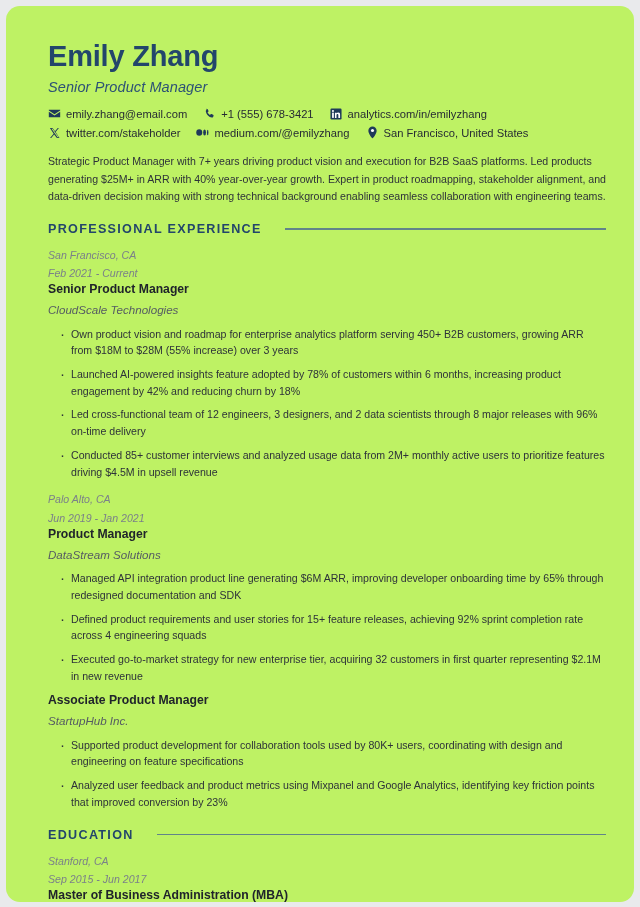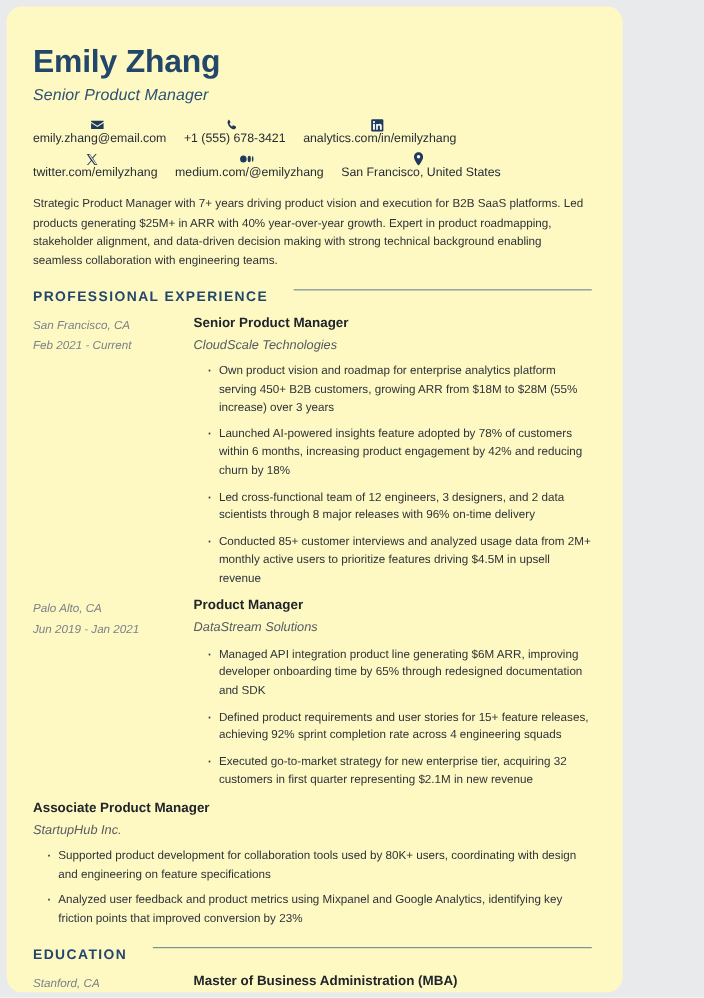--- a/index.html
+++ b/index.html
@@ -17,26 +17,26 @@
     position: relative;
     width: 640px;
     height: 907px;
     background: #e9eaec;
     box-sizing: border-box;
   }
   .resume-page {
     position: absolute;
     left: 6px;
     top: 6px;
-    width: 560px;
+    width: 628px;
     height: 896px;
-    background: #fef9c3;
+    background: #bef264;
     border-radius: 14px;
     box-sizing: border-box;
-    padding: 26px 28px 0 24px;
+    padding: 26px 28px 0 42px;
     overflow: hidden;
   }
 
   
   .name {
     font-size: 29px;
     font-weight: bold;
     color: #23466b;
     letter-spacing: -0.2px;
     line-height: 1.15;
@@ -58,21 +58,20 @@
     align-items: center;
     margin-bottom: 6px;
   }
   .contact-item {
     display: flex;
     align-items: center;
     font-size: 11.2px;
     color: #262b33;
     margin-right: 16px;
     white-space: nowrap;
-    flex-direction: column;
   }
   .contact-item .ic {
     display: inline-flex;
     align-items: center;
     justify-content: center;
     width: 13px;
     height: 13px;
     margin-right: 5px;
     color: #1f3a5a;
     flex: none;
@@ -87,20 +86,21 @@
     color: #2d3239;
     text-align: left;
   }
 
   
   .section {
     margin-top: 17px;
   }
   .section-head {
     display: flex;
+    align-items: center;
     margin-bottom: 8px;
     gap: 11px;
   }
   .section-title {
     font-size: 12.6px;
     font-weight: bold;
     letter-spacing: 1.3px;
     color: #23466b;
     white-space: nowrap;
   }
@@ -110,20 +110,21 @@
     background: #4a6party;
     background: #51718f;
     margin-left: 12px;
     opacity: 0.85;
   }
 
   
   .entry {
     display: flex;
     margin-top: 9px;
+    flex-direction: column;
   }
   .entry:first-of-type { margin-top: 4px; }
   .entry-meta {
     width: 146px;
     flex: none;
     padding-top: 1px;
   }
   .meta-line {
     font-size: 10.6px;
     font-style: italic;
@@ -217,21 +218,21 @@
               <span>analytics.com/in/emilyzhang</span>
             </div>
           </div>
           <div class="contact-row">
             <div class="contact-item">
               <span class="ic">
                 <svg width="12" height="12" viewBox="0 0 16 16">
                   <path fill="currentColor" d="M1.2 1.3h3.5l3.3 4.4 3.7-4.4h1.5L8.8 6.6l5.2 8.1h-3.5L6.9 9.9l-4 4.8H1.4l4.8-5.6zM3.3 2.3l8.2 11.4h1.4L4.8 2.3z"></path>
                 </svg>
               </span>
-              <span>twitter.com/emilyzhang</span>
+              <span>twitter.com/stakeholder</span>
             </div>
             <div class="contact-item">
               <span class="ic">
                 <svg width="13" height="13" viewBox="0 0 20 16">
                   <ellipse fill="currentColor" cx="5" cy="8" rx="4.6" ry="4.9"></ellipse>
                   <ellipse fill="currentColor" cx="13.2" cy="8" rx="2.2" ry="4.6"></ellipse>
                   <ellipse fill="currentColor" cx="18" cy="8" rx="1.1" ry="4.2"></ellipse>
                 </svg>
               </span>
               <span>medium.com/@emilyzhang</span>

